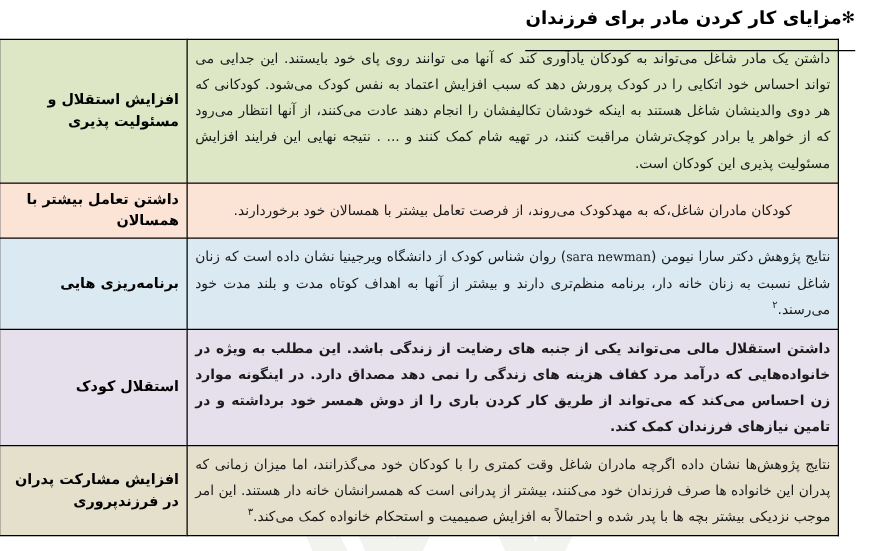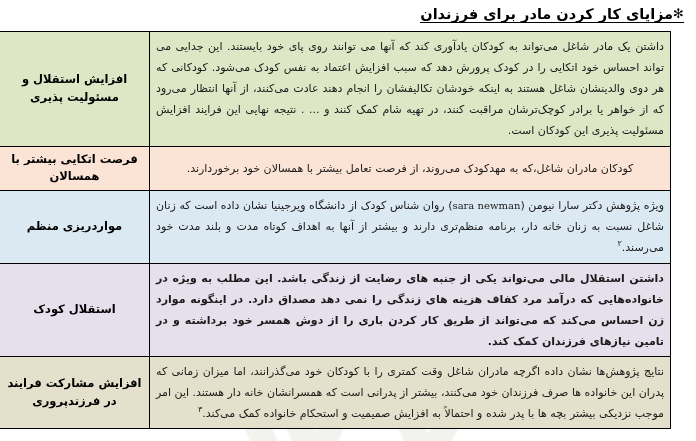--- a/index.html
+++ b/index.html
@@ -35,21 +35,21 @@
     text-align: right;
     direction: rtl;
     z-index: 3;
   }
   .title-text {
     display: inline-block;
     font-size: 14.5px;
     font-weight: bold;
     color: #000000;
     border-bottom: 1.6px solid #000000;
-    padding-bottom: 0;
+    padding-bottom: 17px;
     letter-spacing: 0;
     white-space: nowrap;
   }
   .title-mark {
     font-size: 13px;
     font-weight: bold;
     color: #000;
     vertical-align: 1px;
   }
 
@@ -66,21 +66,21 @@
     direction: rtl;
     table-layout: fixed;
   }
   table.benefits td {
     border: 1px solid #000000;
     vertical-align: middle;
     padding: 4px 6px;
   }
   td.label-cell {
     width: 150px;
-    text-align: center;
+    text-align: right;
     font-weight: bold;
     font-size: 11.5px;
     line-height: 1.55;
     color: #000;
     padding: 5px 4px;
   }
   td.body-cell {
     width: 521px;
     text-align: justify;
     text-align-last: right;
@@ -132,35 +132,35 @@
     <table class="benefits">
       <tbody>
 
         <tr>
           <td class="body-cell" style="background-color: rgb(221, 230, 197);">داشتن یک مادر شاغل می‌تواند به کودکان یادآوری کند که آنها می توانند روی پای خود بایستند. این جدایی می تواند احساس خود اتکایی را در کودک پرورش دهد که سبب افزایش اعتماد به نفس کودک می‌شود. کودکانی که هر دوی والدینشان شاغل هستند به اینکه خودشان تکالیفشان را انجام دهند عادت می‌کنند، از آنها انتظار می‌رود که از خواهر یا برادر کوچک‌ترشان مراقبت کنند، در تهیه شام کمک کنند و ... . نتیجه نهایی این فرایند افزایش مسئولیت پذیری این کودکان است.</td>
           <td class="label-cell" style="background-color: rgb(221, 230, 197);">افزایش استقلال و مسئولیت پذیری</td>
         </tr>
 
         <tr>
           <td class="body-cell center-line" style="background-color: rgb(251, 228, 213);">کودکان مادران شاغل،که به مهدکودک می‌روند، از فرصت تعامل بیشتر با همسالان خود برخوردارند.</td>
-          <td class="label-cell" style="background-color: rgb(251, 228, 213);">فرصت اتکایی بیشتر با همسالان</td>
+          <td class="label-cell" style="background-color: rgb(251, 228, 213);">داشتن تعامل بیشتر با همسالان</td>
         </tr>
 
         <tr>
-          <td class="body-cell" style="background-color: rgb(219, 234, 242);"><span>ویژه پژوهش دکتر سارا نیومن (</span><span class="latin">sara newman</span><span>) روان شناس کودک از دانشگاه ویرجینیا نشان داده است که زنان شاغل نسبت به زنان خانه دار، برنامه منظم‌تری دارند و بیشتر از آنها به اهداف کوتاه مدت و بلند مدت خود می‌رسند.</span><sup class="fn">۲</sup></td>
-          <td class="label-cell" style="background-color: rgb(219, 234, 242);">موارد‌ریزی منظم</td>
+          <td class="body-cell" style="background-color: rgb(219, 234, 242);"><span>نتایج پژوهش دکتر سارا نیومن (</span><span class="latin">sara newman</span><span>) روان شناس کودک از دانشگاه ویرجینیا نشان داده است که زنان شاغل نسبت به زنان خانه دار، برنامه منظم‌تری دارند و بیشتر از آنها به اهداف کوتاه مدت و بلند مدت خود می‌رسند.</span><sup class="fn">۲</sup></td>
+          <td class="label-cell" style="background-color: rgb(219, 234, 242);">برنامه‌ریزی هایی</td>
         </tr>
 
         <tr>
           <td class="body-cell" style="background-color: rgb(229, 224, 236); font-weight: bold;">داشتن استقلال مالی می‌تواند یکی از جنبه های رضایت از زندگی باشد. این مطلب به ویژه در خانواده‌هایی که درآمد مرد کفاف هزینه های زندگی را نمی دهد مصداق دارد. در اینگونه موارد زن احساس می‌کند که می‌تواند از طریق کار کردن باری را از دوش همسر خود برداشته و در تامین نیازهای فرزندان کمک کند.</td>
           <td class="label-cell" style="background-color: rgb(229, 224, 236);">استقلال کودک</td>
         </tr>
 
         <tr>
           <td class="body-cell" style="background-color: rgb(229, 224, 204);"><span>نتایج پژوهش‌ها نشان داده اگرچه مادران شاغل وقت کمتری را با کودکان خود می‌گذرانند، اما میزان زمانی که پدران این خانواده ها صرف فرزندان خود می‌کنند، بیشتر از پدرانی است که همسرانشان خانه دار هستند. این امر موجب نزدیکی بیشتر بچه ها با پدر شده و احتمالاً به افزایش صمیمیت و استحکام خانواده کمک می‌کند.</span><sup class="fn">۳</sup></td>
-          <td class="label-cell" style="background-color: rgb(229, 224, 204);">افزایش مشارکت فرایند در فرزندپروری</td>
+          <td class="label-cell" style="background-color: rgb(229, 224, 204);">افزایش مشارکت پدران در فرزندپروری</td>
         </tr>
 
       </tbody>
     </table>
   </div>
 
 </div>
 
 </body></html>

